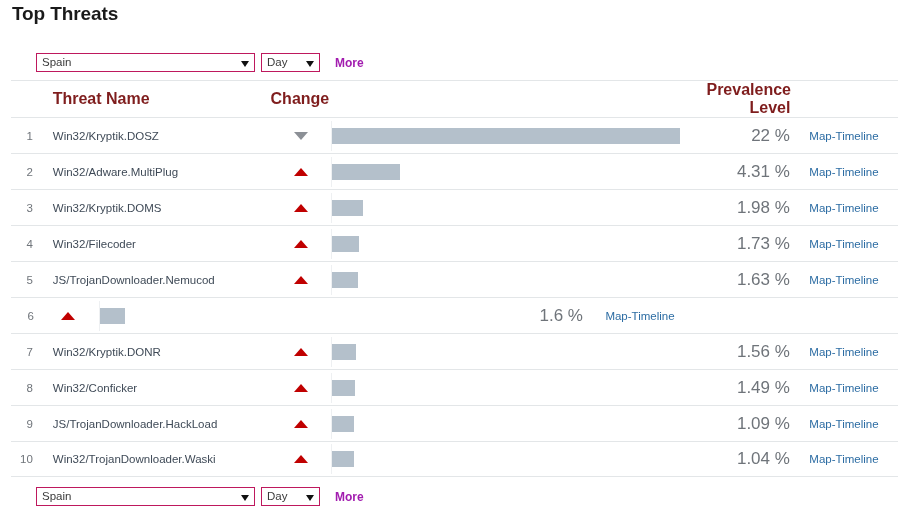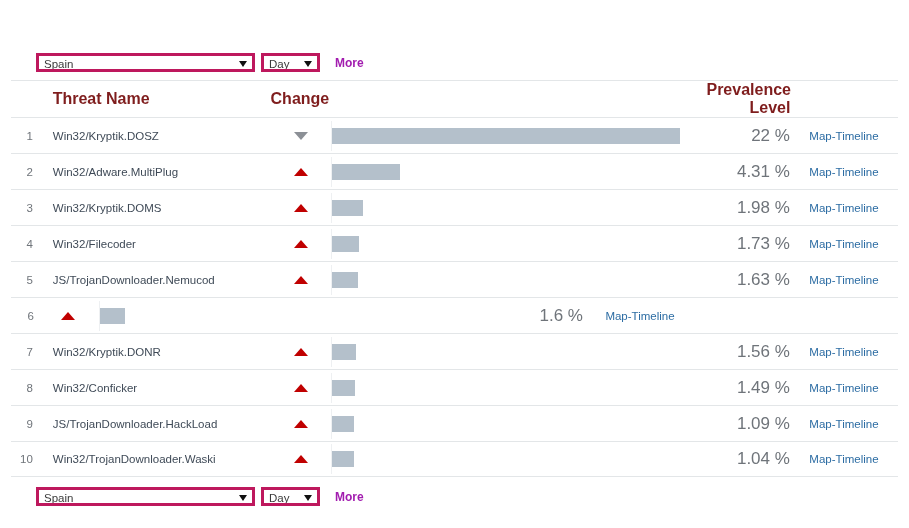--- a/index.html
+++ b/index.html
@@ -40,21 +40,21 @@
     align-items: center;
     gap: 6px;
   }
   .filter-bar.top { top: 53px; }
   .filter-bar.bottom { top: 487px; }
 
   .select {
     position: relative;
     box-sizing: border-box;
     height: 19px;
-    border: 3px solid #be185d;
+    border: 1px solid #be185d;
     background: #ffffff;
     font-size: 11.5px;
     color: #3a3a3a;
     line-height: 17px;
     padding-left: 5px;
     padding-right: 20px;
     white-space: nowrap;
     overflow: hidden;
     cursor: default;
   }
@@ -200,20 +200,21 @@
     text-decoration: none;
     cursor: pointer;
   }
   .link-sep { color: #2c6ca3; }
 </style>
 </head>
 <body>
 
 <div class="page">
 
+  <div class="page-title">Top Threats</div>
 
   <div class="filter-bar top">
     <div class="select country">
       <span>Spain</span>
       <span class="caret"></span>
     </div>
     <div class="select period">
       <span>Day</span>
       <span class="caret"></span>
     </div>

